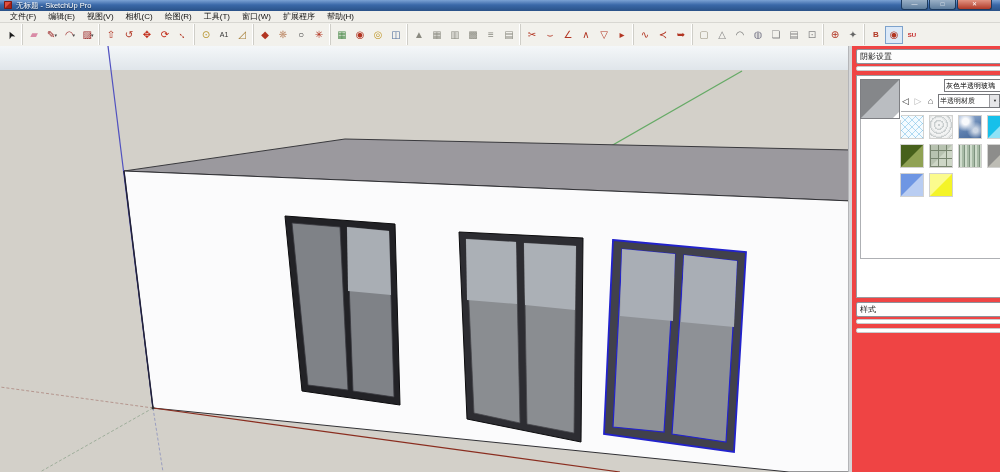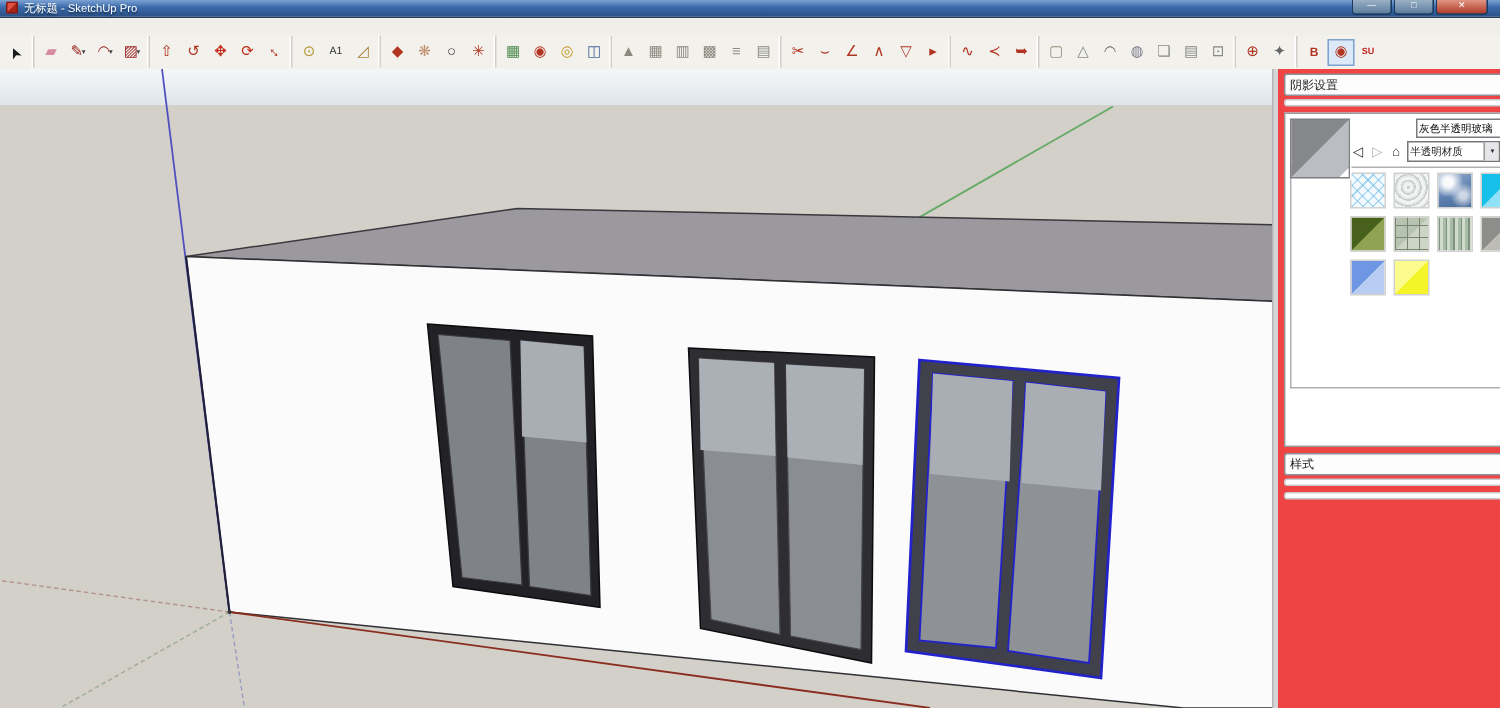--- a/index.html
+++ b/index.html
@@ -83,20 +83,31 @@
   <div id="titlebar">
     <div id="sulogo"></div>
     <div id="apptitle">无标题 - SketchUp Pro</div>
     <div id="winbtns">
       <div class="wbtn">—</div>
       <div class="wbtn">□</div>
       <div class="wbtn close">✕</div>
     </div>
   </div>
 
+  <div id="menubar">
+      <span class="mitem">文件(F)</span>
+      <span class="mitem">编辑(E)</span>
+      <span class="mitem">视图(V)</span>
+      <span class="mitem">相机(C)</span>
+      <span class="mitem">绘图(R)</span>
+      <span class="mitem">工具(T)</span>
+      <span class="mitem">窗口(W)</span>
+      <span class="mitem">扩展程序</span>
+      <span class="mitem">帮助(H)</span>
+    </div>
 
   <div id="toolbar">
       <div class="tgroup">
         <div class="ticon">
           <span style="color: rgb(26, 26, 26); transform: rotate(-115deg);">➤</span>
         </div>
       </div>
       <div class="tgroup">
         <div class="ticon">
           <span style="color: rgb(217, 139, 166);">▰</span>

